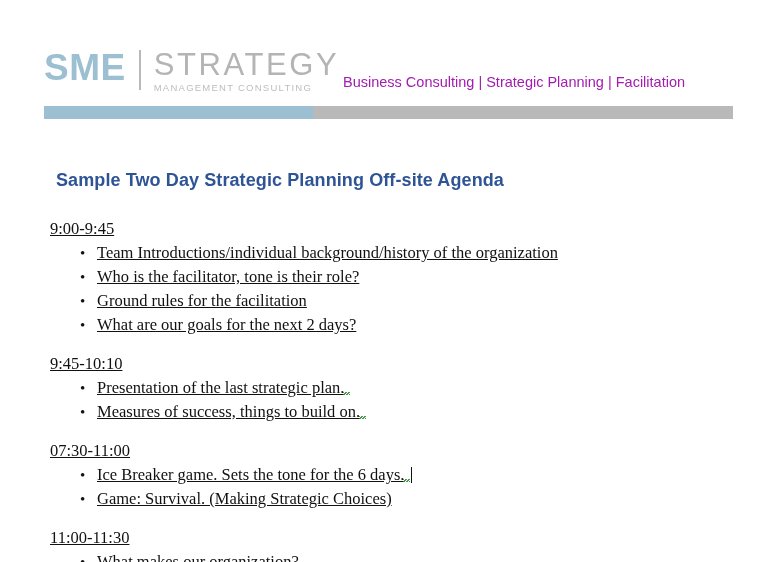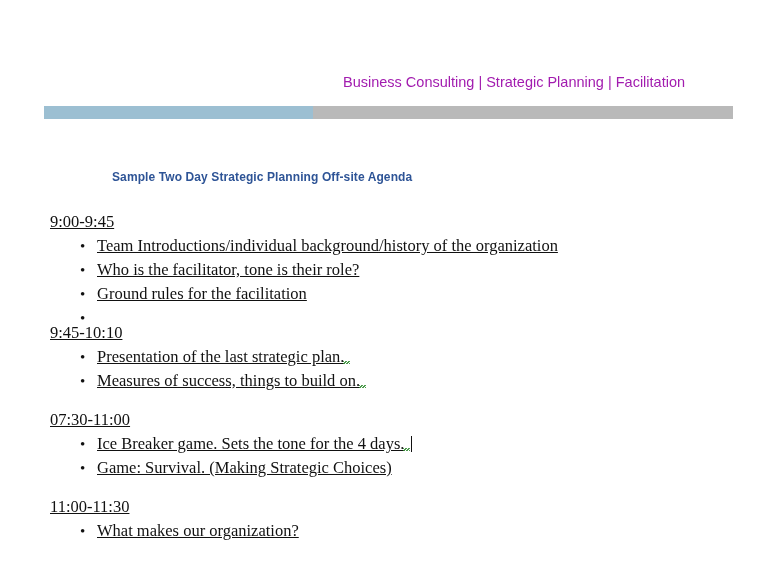--- a/index.html
+++ b/index.html
@@ -89,23 +89,23 @@
   }
   .rule-bar .seg-grey {
     flex: 1;
     height: 100%;
     background: #b9b9b9;
   }
 
   
   .doc-title {
     margin: 46px 0 0 0;
-    padding-left: 112px;
-    font-family: "Liberation Sans", "DejaVu Sans", sans-serif;
-    font-size: 12px;
+    padding-left: 56px;
+    font-family: "Liberation Sans", "DejaVu Sans", sans-serif;
+    font-size: 18px;
     font-weight: 700;
     color: #2e5496;
     letter-spacing: 0.1px;
   }
   .agenda {
     margin-top: 27px;
     padding: 0 0 0 50px;
   }
   .agenda-block {
     margin-bottom: 16px;
@@ -158,20 +158,28 @@
     background: #111111;
     vertical-align: -3px;
     margin-left: 1px;
   }
 </style>
 </head>
 <body>
 
 <header class="letterhead">
 
+  <div class="logo-row">
+    <span class="logo-sme">SME</span>
+    <span class="logo-divider"></span>
+    <span class="logo-strategy-block">
+      <span class="logo-strategy">STRATEGY</span>
+      <span class="logo-subtitle">MANAGEMENT CONSULTING</span>
+    </span>
+  </div>
 
   <div class="tagline">Business Consulting | Strategic Planning | Facilitation</div>
 
   <div class="rule-bar">
     <div class="seg-blue"></div>
     <div class="seg-grey"></div>
   </div>
 
 </header>
 
@@ -179,34 +187,34 @@
 
   <h1 class="doc-title">Sample Two Day Strategic Planning Off-site Agenda</h1>
 
   <div class="agenda">
       <div class="agenda-block">
         <div class="time-heading">9:00-9:45</div>
         <ul class="items">
           <li><span class="bullet">•</span><span>Team Introductions/individual background/history of the organization</span></li>
           <li><span class="bullet">•</span><span>Who is the facilitator, tone is their role?</span></li>
           <li><span class="bullet">•</span><span>Ground rules for the facilitation</span></li>
-          <li><span class="bullet">•</span></li>
+          <li><span class="bullet">•</span><span>What are our goals for the next 2 days?</span></li>
         </ul>
       </div>
       <div class="agenda-block">
         <div class="time-heading">9:45-10:10</div>
         <ul class="items">
           <li><span class="bullet">•</span><span>Presentation of the last strategic plan.</span><span class="squiggle"></span></li>
           <li><span class="bullet">•</span><span>Measures of success, things to build on.</span><span class="squiggle"></span></li>
         </ul>
       </div>
       <div class="agenda-block">
         <div class="time-heading">07:30-11:00</div>
         <ul class="items">
-          <li><span class="bullet">•</span><span>Ice Breaker game. Sets the tone for the 4 days.</span><span class="squiggle"></span><span class="caret"></span></li>
+          <li><span class="bullet">•</span><span>Ice Breaker game. Sets the tone for the 6 days.</span><span class="squiggle"></span><span class="caret"></span></li>
           <li><span class="bullet">•</span><span>Game: Survival. (Making Strategic Choices)</span></li>
         </ul>
       </div>
       <div class="agenda-block">
         <div class="time-heading">11:00-11:30</div>
         <ul class="items">
           <li><span class="bullet">•</span><span>What makes our organization?</span></li>
         </ul>
       </div>
     </div>

